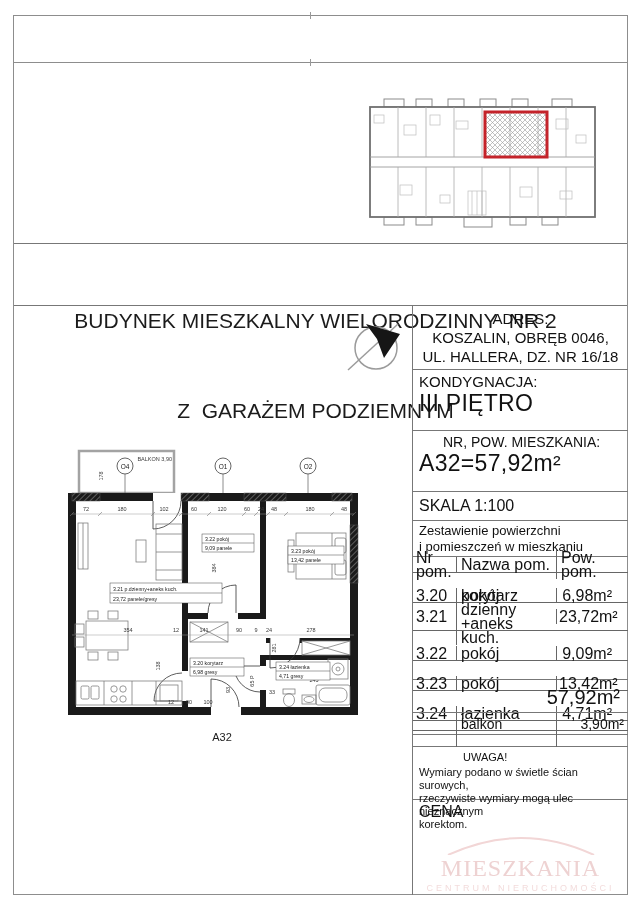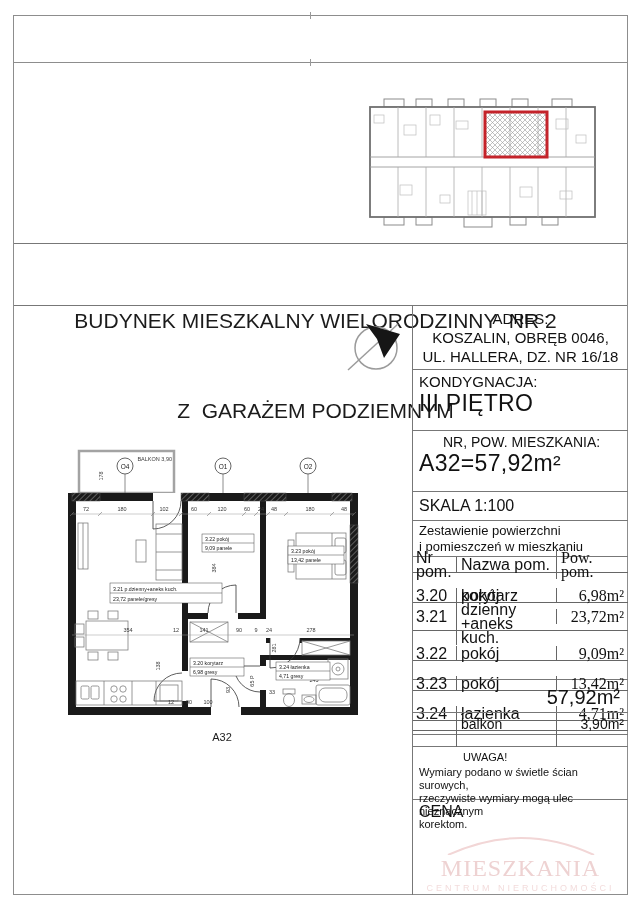--- a/index.html
+++ b/index.html
@@ -31,21 +31,21 @@
   .sec-balkon  { top:407px; height:22px; padding:0; }
   .sec-empty   { top:429px; height:12px; padding:0; }
   .sec-uwaga   { top:441px; height:53px; font-size:11px; line-height:13px; padding-top:4px; }
   .sec-cena    { top:494px; height:95px; border-bottom:none; font-size:16px; }
   .lbl-sm { font-size:15px; }
   .lbl-xs { font-size:14px;margin-left:24px; }
   .big-val { font-size:23px; line-height:27px; letter-spacing:0.3px; }
   .tr { display:flex; border-bottom:1px solid #666; }
   .tr .c1 { width:43px;  padding:1px 2px 0 3px; }
   .tr .c2 { width:100px; padding:1px 2px 0 4px; border-left:1px solid #666; }
-  .tr .c3 { width:72px;  padding:1px 4px 0 2px; border-left:1px solid #666; text-align:right;font-family:Liberation Serif, serif; }
+  .tr .c3 { width:72px;  padding:1px 16px 0 2px; border-left:1px solid #666; text-align:right; }
   .tr { font-size:16px; line-height:14px;align-items:center; }
   .tr.head { height:16px; }
   .tr.h15 { height:15px;margin-top:15px; }
   .tr.h28 { height:28px; }
   .tr.he1 { height:10px; }
   .tr.he2 { height:9px; border-bottom:none; }
   .tr.head .c3 { text-align:left; padding-left:4px; }
   .balkon-row { display:flex; height:22px; font-size:14px; line-height:16px; }
   .balkon-row .c1 { width:43px; }
   .balkon-row .c2 { width:100px; border-left:1px solid #666; padding:3px 0 0 4px; }

